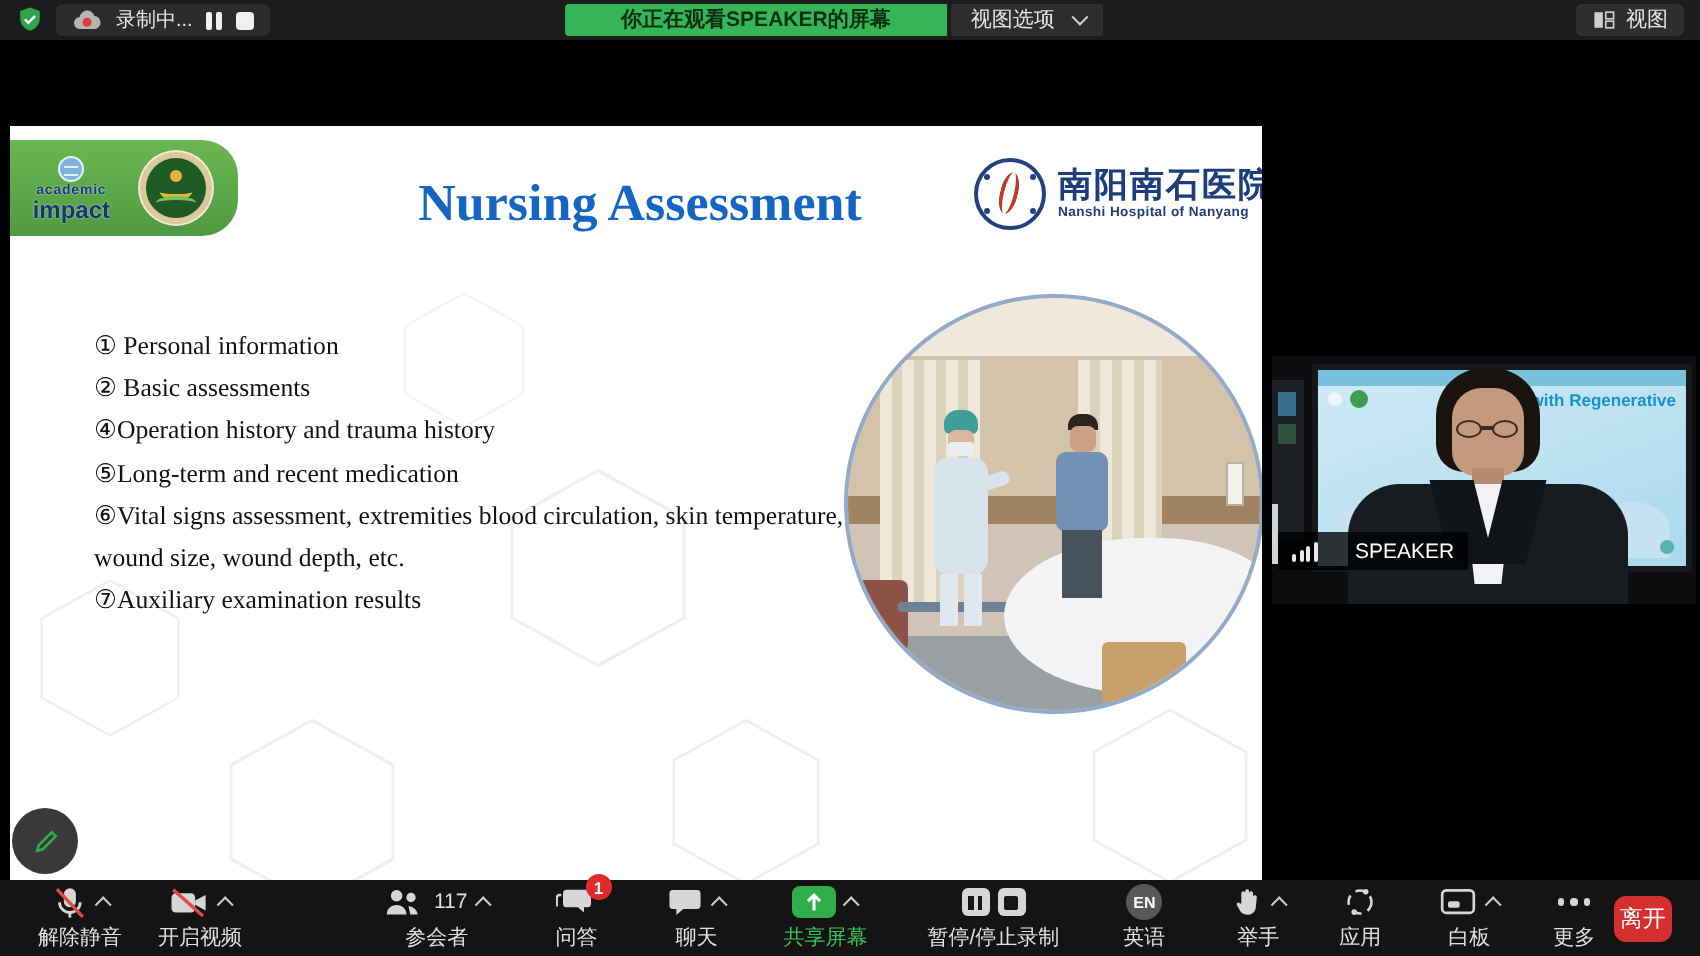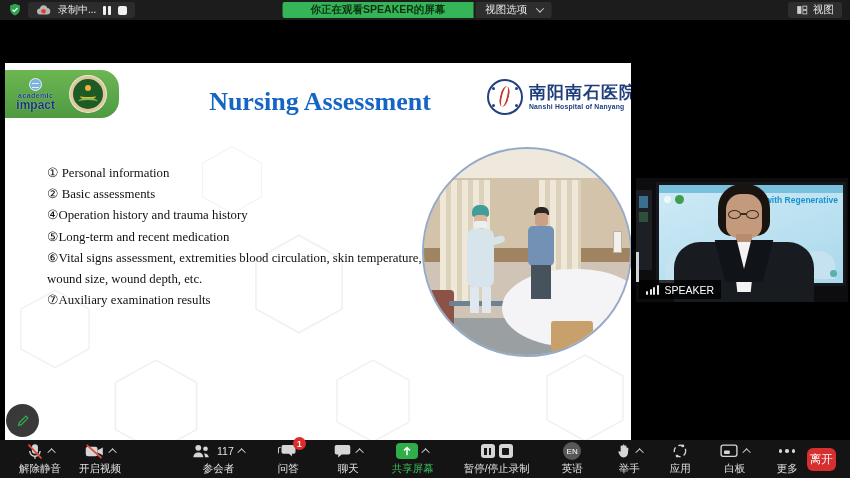--- a/index.html
+++ b/index.html
@@ -79,22 +79,22 @@
 
   
   .video-tile { position:absolute; left:636px; top:178px; width:212px; height:124px; background:#0d0d10;
                 z-index:10; overflow:hidden; }
   .vt { position:absolute; }
   .vt-screen { left:20px; top:4px; width:190px; height:104px; border:3px solid #17181c; border-radius:2px;
                background:linear-gradient(160deg,#cfeaf6 0%,#b9e0f0 60%,#a9d8ec 100%); }
   .vt-topstrip { position:absolute; left:0; top:0; width:100%; height:8px; background:#79c0dc; }
   .vt-title { position:absolute; right:5px; top:10px; color:#1692cf; font-size:8.5px; font-weight:bold; }
   .vt-sil { position:absolute; width:44px; height:34px; border-radius:50% 50% 0 0; background:#c6e2f0; }
-  .vt-label { left:3px; bottom:3px; height:19px; background:rgba(0,0,0,.78); display:flex; align-items:center;
-              gap:6px; padding:0 7px; z-index:6; }
+  .vt-label { left:3px; bottom:17px; height:19px; background:rgba(0,0,0,.78); display:flex; align-items:center;
+              gap:19px; padding:0 7px; z-index:6; }
   .vt-label span { color:#fff; font-size:10.5px; }
   .bars { display:flex; align-items:flex-end; gap:1.5px; }
   .bars i { display:block; width:2px; background:#e8e8e8; border-radius:1px; }
 
   
   .toolbar { position:absolute; left:0; bottom:0; width:850px; height:38px; background:#141414; z-index:30;
              display:flex; align-items:center; padding:0 10px; }
   .tb-item { display:flex; flex-direction:column; align-items:center; justify-content:center; gap:2px;
              padding:0 9px; cursor:pointer; position:relative; height:38px; }
   .tb-iconrow { display:flex; align-items:center; gap:6px; height:18px; }
@@ -104,21 +104,21 @@
   .badge { position:absolute; top:-5px; right:-7px; min-width:13px; height:13px; border-radius:7px;
            background:#e02b2b; color:#fff; font-size:8.5px; font-weight:bold; display:flex;
            align-items:center; justify-content:center; padding:0 3px; }
   .share-sq { width:22px; height:16px; background:#2fae4a; border-radius:4px; display:flex;
               align-items:center; justify-content:center; }
   .ctl-sq { width:14px; height:14px; background:#d6d6d6; border-radius:3px; display:flex;
             align-items:center; justify-content:center; gap:2px; }
   .ctl-sq i.bar { display:block; width:2.5px; height:7px; background:#161616; }
   .ctl-sq i.sq { display:block; width:7px; height:7px; background:#161616; border-radius:1px; }
   .en-circle { width:18px; height:18px; border-radius:50%; background:#585858; color:#fff; font-size:8px;
-               font-weight:normal; display:flex; align-items:center; justify-content:center; }
+               font-weight:bold; display:flex; align-items:center; justify-content:center; }
   .dots { display:flex; gap:3px; align-items:center; height:18px; }
   .dots i { width:3.5px; height:3.5px; border-radius:50%; background:#d6d6d6; }
   .leave-btn { margin-left:auto; margin-right:4px; width:48px; height:23px; background:#d62f2f; border:none;
                border-radius:6px; color:#fff; font-size:11.5px; font-family:"Liberation Sans",sans-serif;
                cursor:pointer; }
   svg { display:block; }
 </style>
 </head>
 <body>
 

